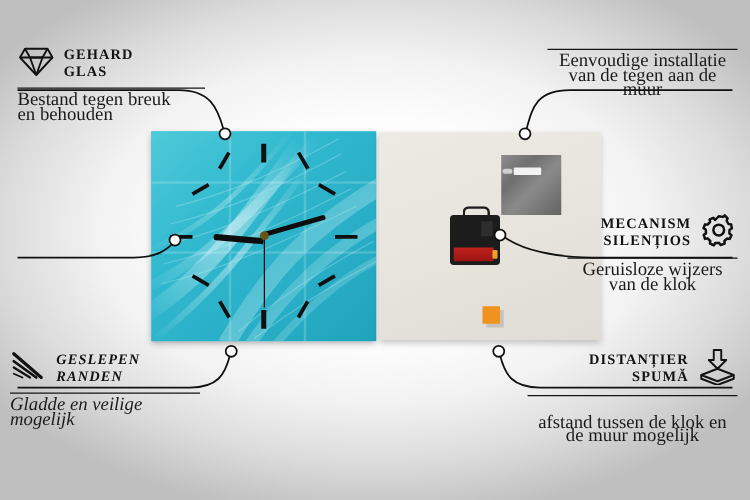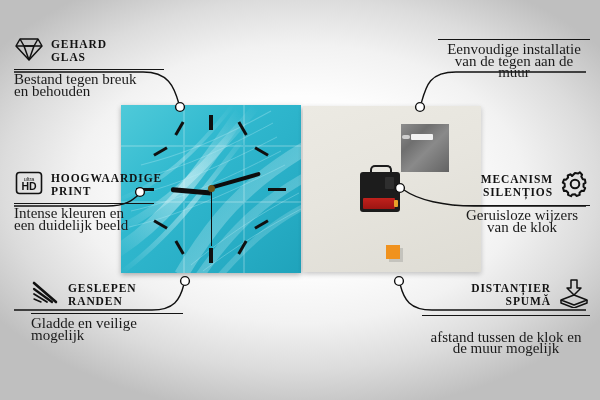--- a/index.html
+++ b/index.html
@@ -29,21 +29,21 @@
     font-size:15px;line-height:11.6px;color:#1a1a1a;
     font-family:"Liberation Serif", serif;
   }
   .feat.right .desc{text-align:center;}
 
   .icon{flex:0 0 auto;display:block;}
 
   
   #f-glas{left:14px;top:36px;width:150px;}
   #f-print{left:14px;top:170px;width:140px;}
-  #f-randen{left:31px;top:280px;width:152px;}
+  #f-randen{left:8px;top:280px;width:152px;font-style:italic;}
   #f-metalice{right:10px;top:36px;width:152px;}
   #f-mecanism{right:10px;top:170px;width:136px;}
   #f-spuma{right:10px;top:278px;width:168px;}
 
   
   #product{position:absolute;left:121px;top:105px;width:360px;height:168px;}
 
   #clock-panel{
     position:absolute;left:0;top:0;width:180px;height:168px;
     overflow:hidden;
@@ -229,40 +229,20 @@
         <span>GLAS</span>
       </span>
     </div>
     <div class="rule"></div>
     <div class="desc">
       <span>Bestand tegen breuk</span><br>
       <span>en behouden</span>
     </div>
   </div>
 
-  <div class="feat left" id="f-print">
-    <div class="head">
-      <span class="icon">
-        <svg width="30" height="26" viewBox="0 0 30 26">
-          <rect x="2.5" y="2.5" width="25" height="21" rx="3" fill="none" stroke="#111" stroke-width="1.6"></rect>
-          <text x="15" y="10.5" font-family="Liberation Sans, sans-serif" font-size="5.4" text-anchor="middle" fill="#111">ultra</text>
-          <text x="15" y="20" font-family="Liberation Sans, sans-serif" font-size="10.5" font-weight="bold" text-anchor="middle" fill="#111">HD</text>
-        </svg>
-      </span>
-      <span class="title">
-        <span>HOOGWAARDIGE</span><br>
-        <span>PRINT</span>
-      </span>
-    </div>
-    <div class="rule"></div>
-    <div class="desc">
-      <span>Intense kleuren en</span><br>
-      <span>een duidelijk beeld</span>
-    </div>
-  </div>
 
   <div class="feat left" id="f-randen">
     <div class="head">
       <span class="icon">
         <svg width="30" height="26" viewBox="0 0 30 26">
           <g stroke="#111" stroke-linecap="round">
             <path d="M3,3 L25,22" stroke-width="2.6"></path>
             <path d="M3,9 L21,22" stroke-width="2.2"></path>
             <path d="M3,14 L16,22" stroke-width="1.8"></path>
             <path d="M3,19 L10,22" stroke-width="1.4"></path>

